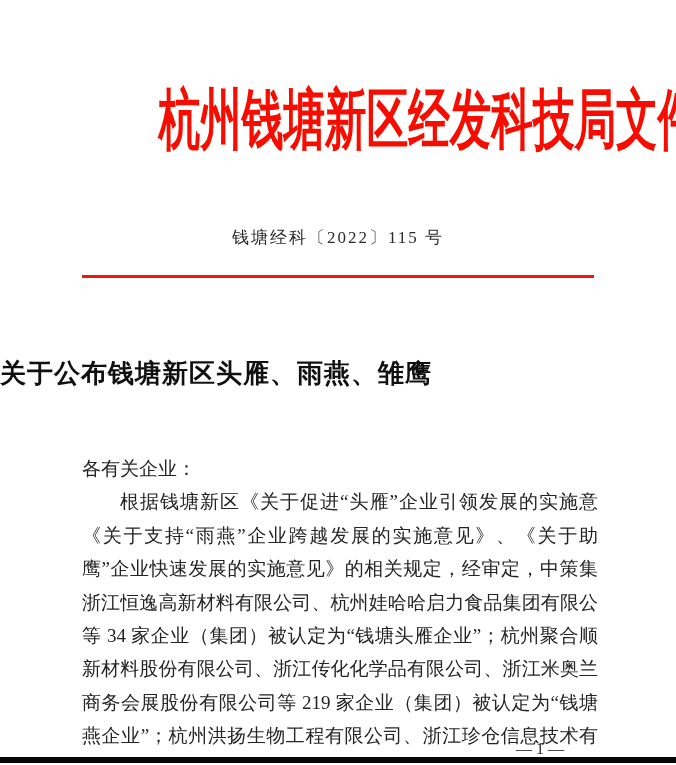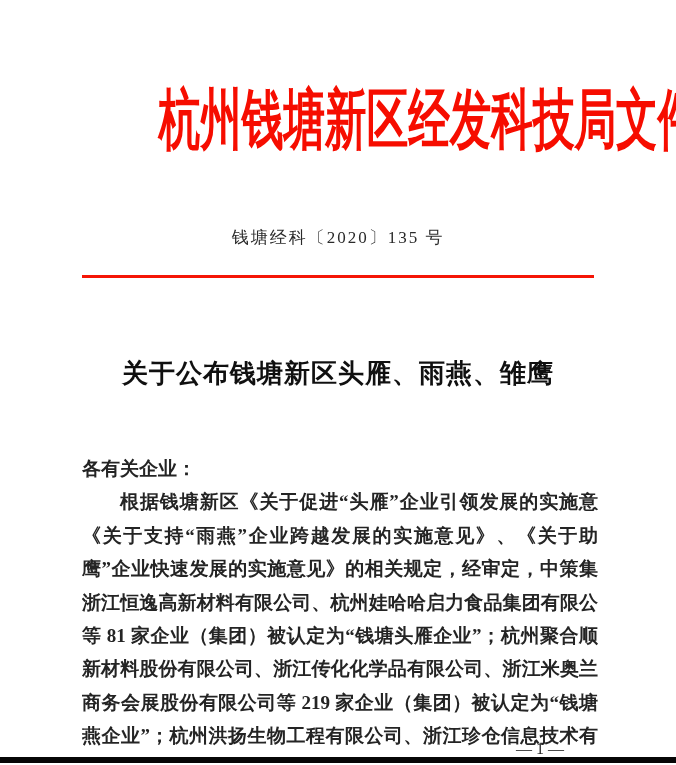--- a/index.html
+++ b/index.html
@@ -47,21 +47,20 @@
     left: 82px;
     width: 512px;
     height: 3px;
     background: #f51506;
   }
   .notice-title {
     position: absolute;
     top: 355px;
     left: 0;
     width: 100%;
-    text-align: center;
     font-weight: bold;
     font-size: 26px;
     line-height: 38px;
     color: #101010;
     letter-spacing: 1px;
   }
   .body-block {
     position: absolute;
     top: 452px;
     left: 82px;
@@ -69,21 +68,20 @@
     font-size: 19px;
     color: #242424;
   }
   .body-block .line {
     line-height: 33.4px;
     height: 33.4px;
     text-align: justify;
     text-align-last: justify;
     white-space: nowrap-none;
     overflow: hidden;
-    font-weight: bold;
   }
   .body-block .line.salutation {
     text-align: left;
     text-align-last: left;
   }
   .body-block .line.indent {
     text-indent: 2em;
   }
   .page-number {
     position: absolute;
@@ -105,35 +103,35 @@
 </style>
 </head>
 <body>
 
 <div class="page">
 
   <div class="red-head">
     <span class="stretch">杭州钱塘新区经发科技局文件</span>
   </div>
 
-  <div class="doc-number">钱塘经科〔2020〕135 号</div>
+  <div class="doc-number">钱塘经科〔2022〕115 号</div>
 
   <div class="red-line"></div>
 
   <div class="notice-title">
     <div>关于公布钱塘新区头雁、雨燕、雏鹰</div>
   </div>
 
   <div class="body-block">
     <div class="line salutation">各有关企业：</div>
     <div class="line indent">根据钱塘新区《关于促进“头雁”企业引领发展的实施意见》、</div>
     <div class="line">《关于支持“雨燕”企业跨越发展的实施意见》、《关于助力“雏</div>
     <div class="line">鹰”企业快速发展的实施意见》的相关规定，经审定，中策集团、</div>
     <div class="line">浙江恒逸高新材料有限公司、杭州娃哈哈启力食品集团有限公司</div>
-    <div class="line">等 81 家企业（集团）被认定为“钱塘头雁企业”；杭州聚合顺</div>
+    <div class="line">等 34 家企业（集团）被认定为“钱塘头雁企业”；杭州聚合顺</div>
     <div class="line">新材料股份有限公司、浙江传化化学品有限公司、浙江米奥兰特</div>
     <div class="line">商务会展股份有限公司等 219 家企业（集团）被认定为“钱塘雨</div>
     <div class="line">燕企业”；杭州洪扬生物工程有限公司、浙江珍仓信息技术有限</div>
   </div>
 
   <div class="page-number">— 1 —</div>
 
   <div class="scan-strip"></div>
 
 </div>

